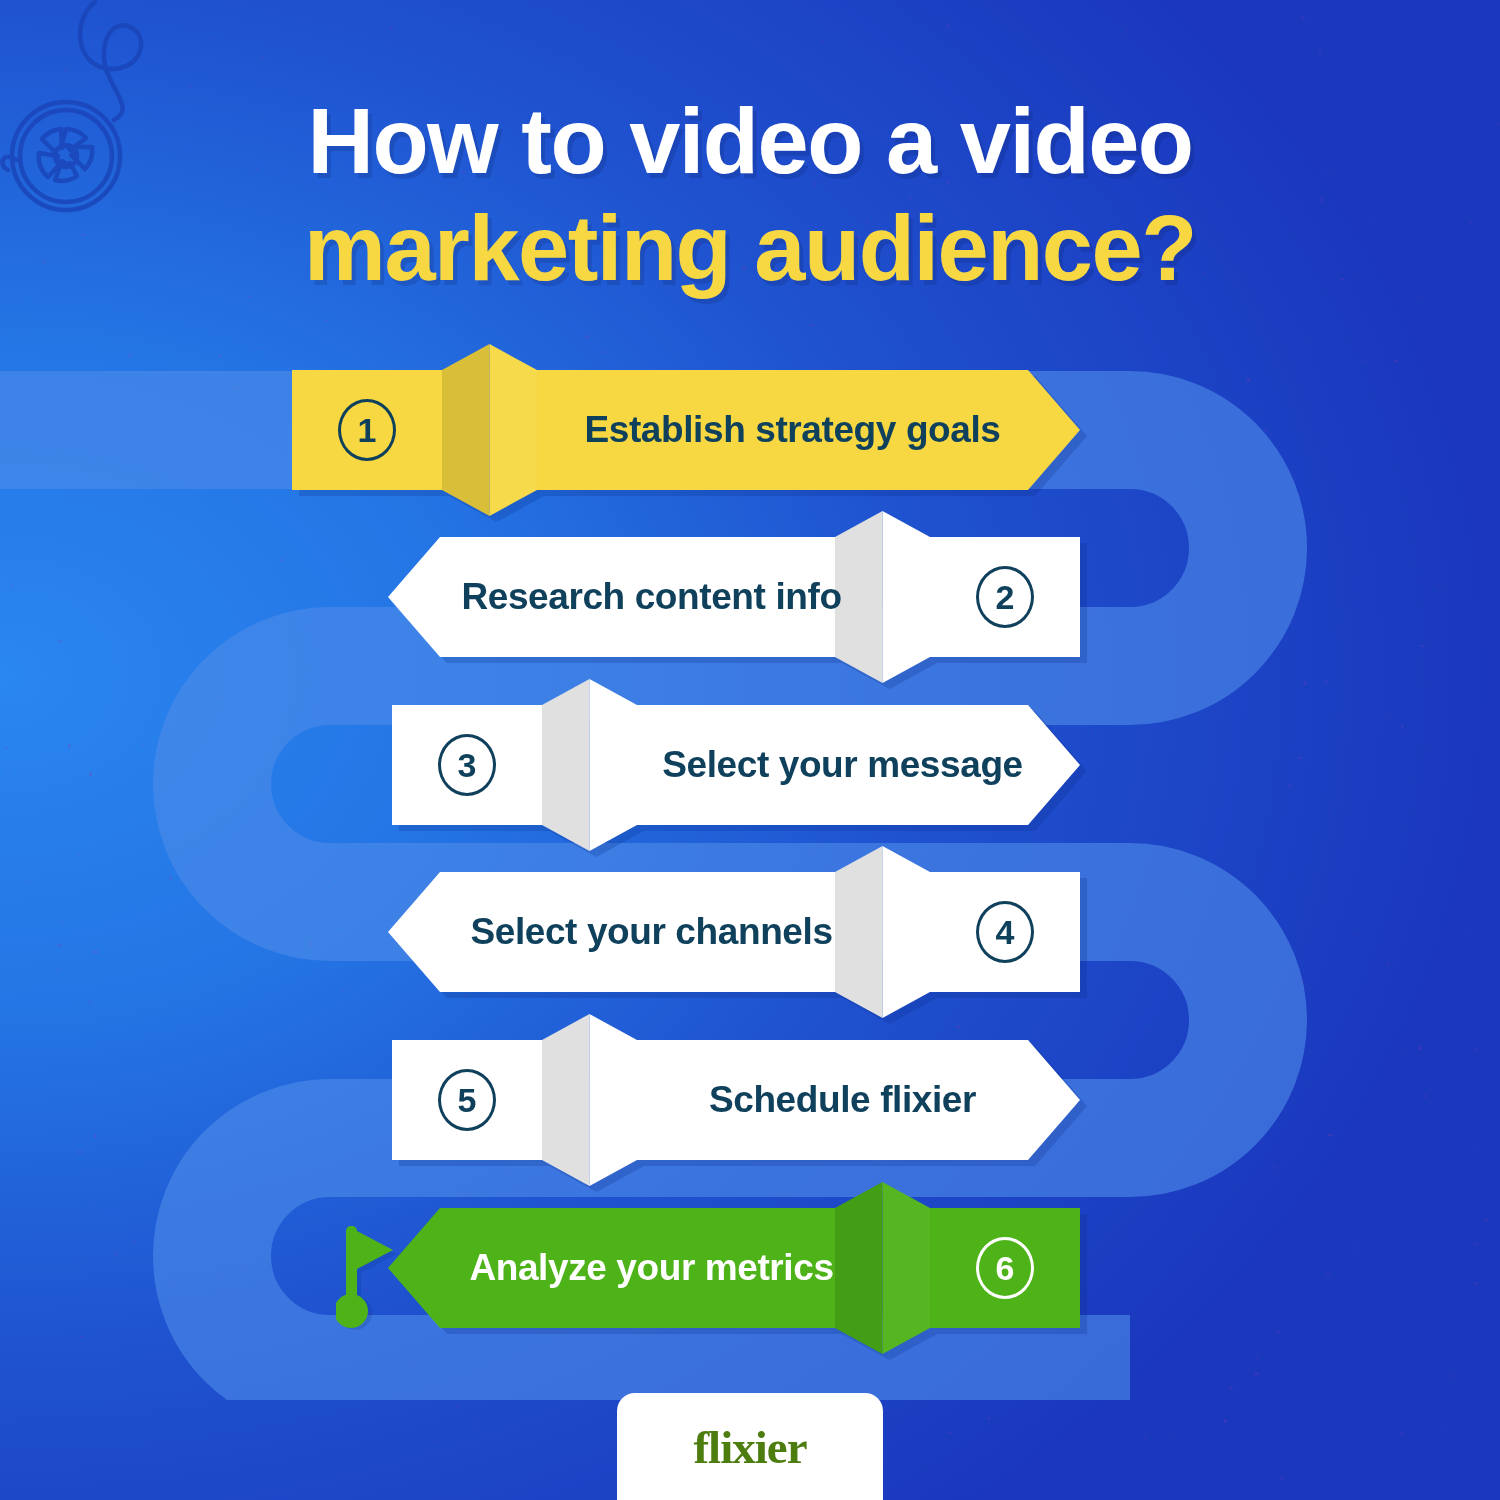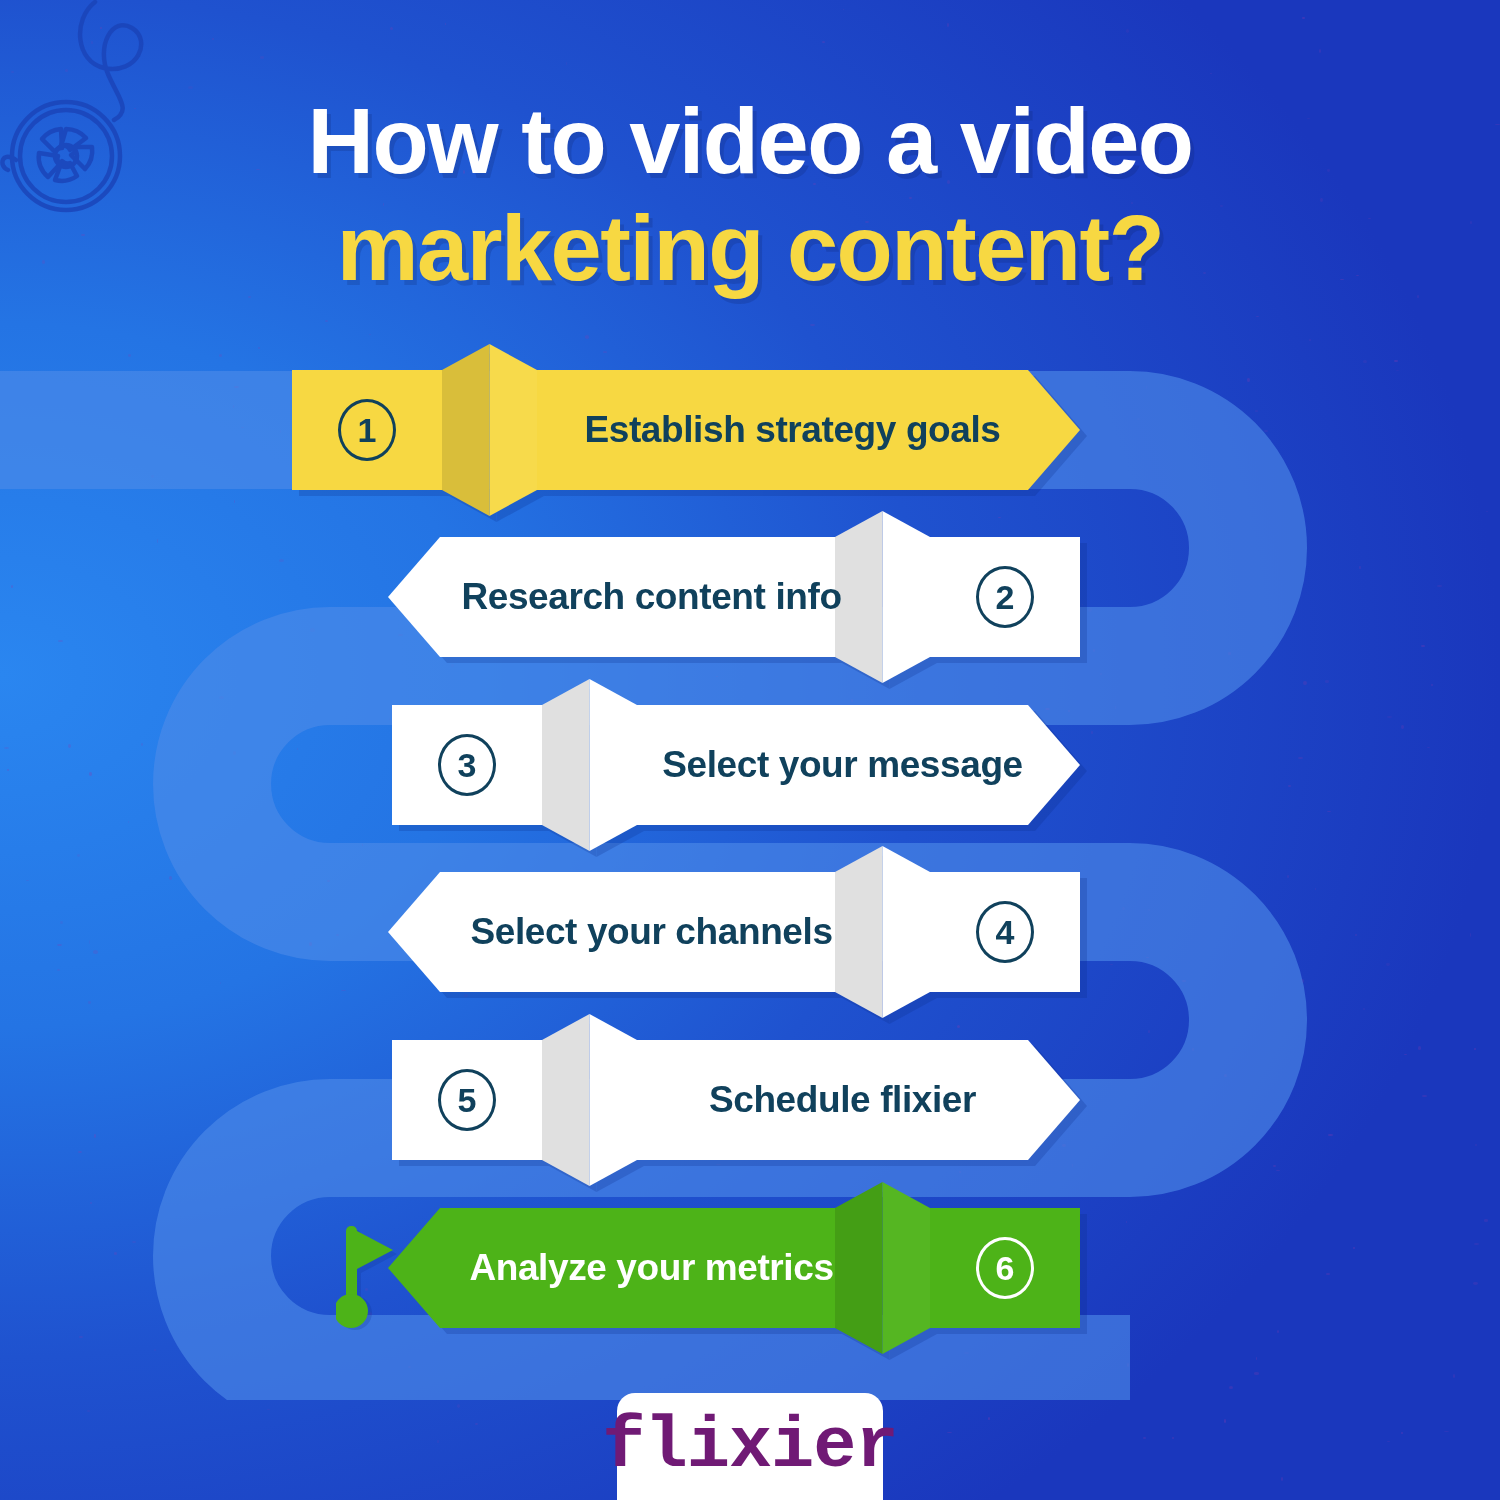--- a/index.html
+++ b/index.html
@@ -50,22 +50,22 @@
   }
   .flag{position:absolute;}
 
   
   .logo-card{
     position:absolute;left:617px;top:1393px;width:266px;height:107px;
     background:#ffffff;border-radius:18px 18px 0 0;
     display:flex;align-items:center;justify-content:center;
   }
   .logo-text{
-    font-size:72px;font-weight:bold;color:#701a75;letter-spacing:-1px;
-    font-family:Liberation Mono, monospace;
+    font-size:47px;font-weight:bold;color:#4d7c0f;letter-spacing:-1px;
+    font-family:Liberation Serif, serif;
   }
 </style>
 </head>
 <body>
 
 <div class="stage">
 
   <div class="speckles" id="speckles">
       <i style="left:1207px;top:610px;width:1.0px;height:1.1px;opacity:0.50"></i>
       <i style="left:311px;top:376px;width:3.7px;height:3.0px;opacity:0.41"></i>
@@ -345,21 +345,21 @@
       <path d="M85 186 a27 27 0 0 1 -22 4 l7 -19 a7 7 0 0 0 8 2 z"></path>
       <path d="M56 187 a27 27 0 0 1 -9 -24 l19 3 a7 7 0 0 0 2 8 z"></path>
       <path d="M50 149 a27 27 0 0 1 19 -10 l1 19 a7 7 0 0 0 -7 4 z"></path>
       <path d="M103 12 C 80 30 84 72 112 78 C 146 85 160 50 140 38 C 120 26 104 56 116 84 C 126 108 140 120 122 130"></path>
       <path d="M24 170 C 10 160 6 176 16 180"></path>
     </g>
   </svg>
 
   <div class="title">
     <span class="l1">How to video a video</span>
-    <span class="l2">marketing content?</span>
+    <span class="l2">marketing audience?</span>
   </div>
 
   <div class="steps" id="steps">
       <div class="step" style="left: 292px; top: 370px; width: 788px;">
         <svg width="812" height="186" viewBox="0 0 812 186" style="top: -26px;">
           <g transform="translate(7,6)" opacity="0.22">
             <path d="M 245 26 H 736 L 788 86 L 736 146 H 245 Z" fill="#0b2b86"></path>
             <path d="M0 26 H 150 V 146 H 0 Z" fill="#0b2b86"></path>
             <path d="M 150 26 L 197.5 0 L 197.5 172 L 150 146 Z" fill="#0b2b86"></path>
             <path d="M 197.5 0 L 245 26 L 245 146 L 197.5 172 Z" fill="#0b2b86"></path>

